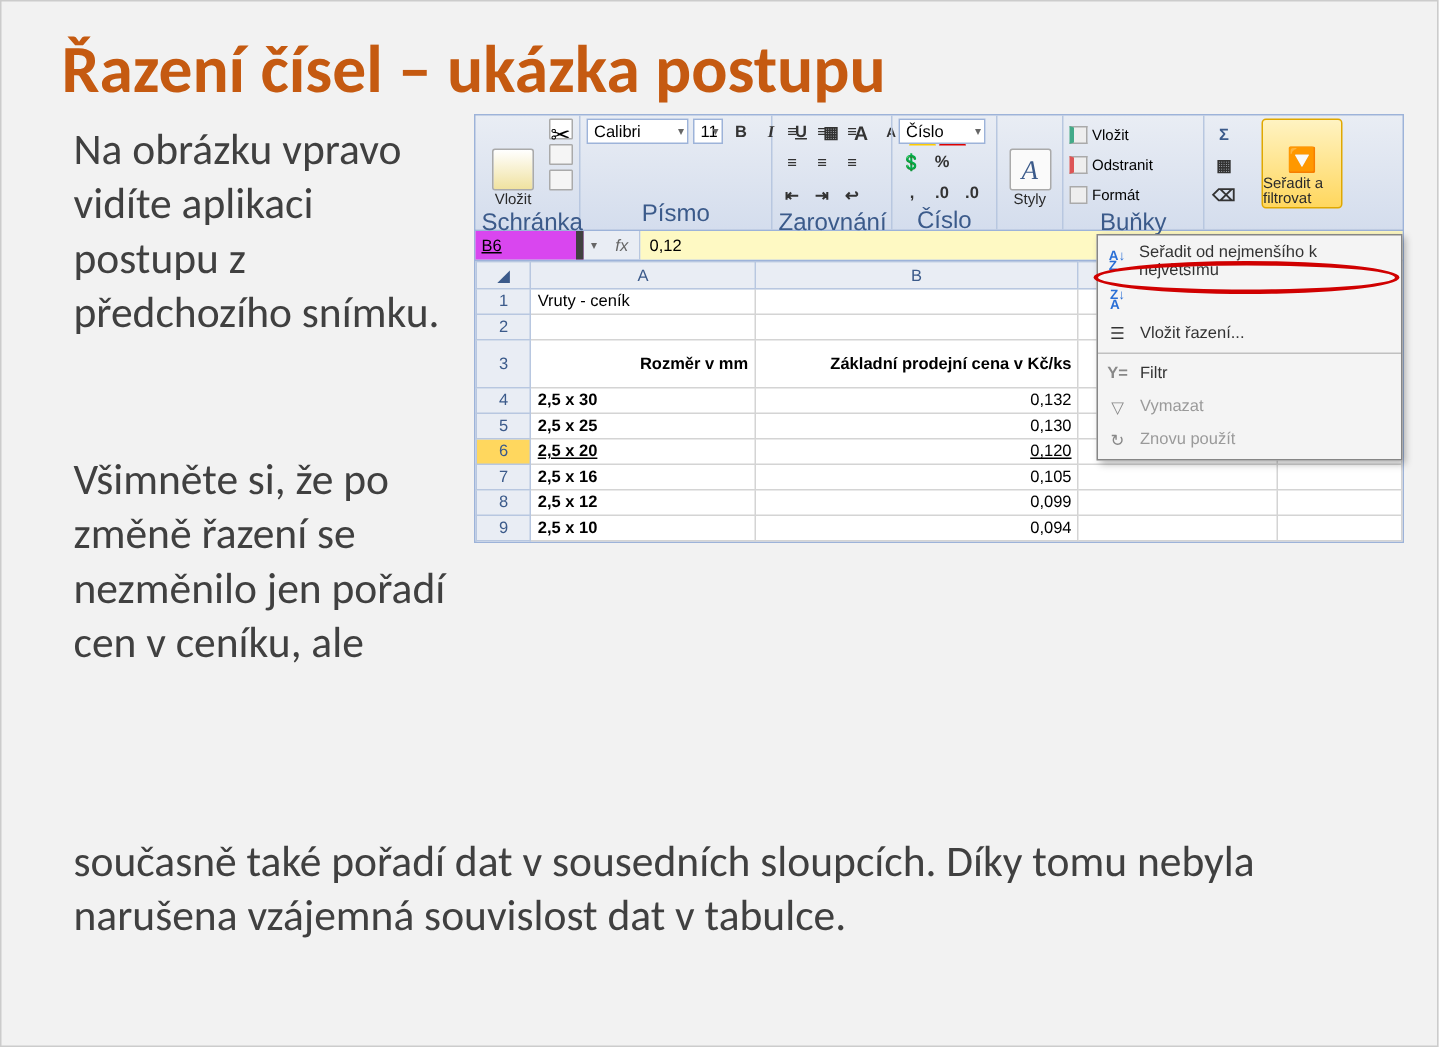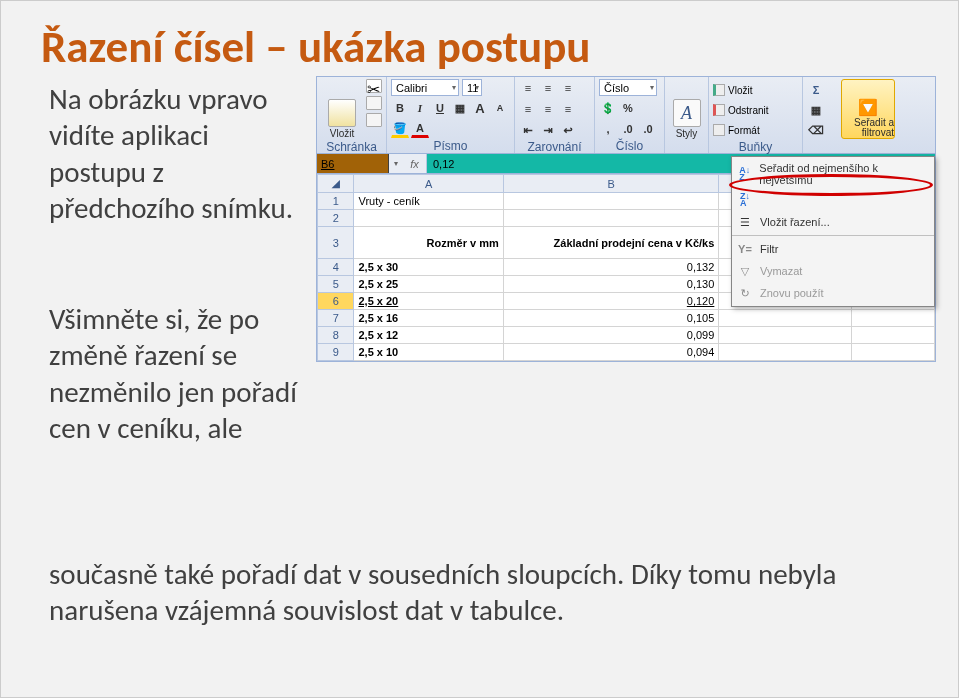--- a/index.html
+++ b/index.html
@@ -46,21 +46,21 @@
   }
   .rib-group {
     border-right: 1px solid #b8c7e0;
     display: flex;
     flex-direction: column;
     justify-content: space-between;
     padding: 2px 4px 1px 4px;
     position: relative;
   }
   .rib-label {
-    font-size: 12px;
+    font-size: 16px;
     text-align: center;
     color: #3b5a8a;
     padding-top: 1px;
   }
   .rib-inner { display: flex; gap: 3px; align-items: flex-start; flex: 1; }
   .big-btn {
     display: flex;
     flex-direction: column;
     align-items: center;
     justify-content: flex-end;
@@ -104,29 +104,29 @@
   
   .fbar {
     display: flex;
     border: 1px solid #9db3d9;
     border-top: none;
     height: 20px;
     background: #e9edf4;
     font-size: 11px;
   }
   .fbar .namebox {
-    width: 72px; background: #a16207; border-right: 1px solid #404040;
+    width: 72px; background: #d946ef; border-right: 5px solid #404040;
     display: flex; align-items: center; padding: 0 4px; text-decoration: underline;
   }
   .fbar .fx {
     width: 24px; display: flex; align-items: center; justify-content: center;
     font-style: italic; color: #666; border-right: 1px solid #b8c7e0;
   }
   .fbar .fval {
-    flex: 1; background: #14b8a6; display: flex; align-items: center; padding: 0 6px;
+    flex: 1; background: #fef9c3; display: flex; align-items: center; padding: 0 6px;
   }
   .fbar .arrow { width: 14px; display:flex; align-items:center; justify-content:center; color:#666; font-size:8px;}
 
   
   .grid { border: 1px solid #9db3d9; border-top: none; background: white; font-size: 11px; }
   .grid table { border-collapse: collapse; width: 100%; }
   .grid th.rowhdr, .grid td.rowhdr {
     width: 22px; text-align: center; background: #e9edf4; border: 1px solid #b8c7e0;
     color: #3b5a8a; font-weight: normal; font-size: 11px;
   }
@@ -205,21 +205,21 @@
         <div class="mini-row">
           <div class="mini-ico" style="background:#fff;">✂</div>
           <div class="mini-ico"></div>
           <div class="mini-ico"></div>
         </div>
       </div>
       <div class="rib-label">Schránka</div>
     </div>
 
     <div class="rib-group" style="width:128px">
-      <div style="display:flex;flex-direction:column;gap:3px;flex:1">
+      <div style="display:flex;flex-direction:row;gap:3px;flex:1">
         <div style="display:flex;gap:3px">
           <div class="font-combo" style="width:68px">Calibri</div>
           <div class="font-combo" style="width:14px">11</div>
         </div>
         <div class="btn-row">
           <div class="tool-btn b">B</div>
           <div class="tool-btn i">I</div>
           <div class="tool-btn u">U</div>
           <div class="tool-btn">▦</div>
           <div class="tool-btn" style="font-size:13px">A</div>
@@ -304,21 +304,21 @@
         <div class="tool-btn">▦</div>
         <div class="tool-btn">⌫</div>
       </div>
       <div class="rib-label"></div>
     </div>
 
     <div class="rib-group" style="border-right:none;width:62px">
       <div class="rib-inner">
         <div class="big-btn sort-big">
           <div style="font-size:16px;">🔽</div>
-          <span style="text-align:right;line-height:1">Seřadit a filtrovat</span>
+          <span style="text-align:left;line-height:1">Seřadit a filtrovat</span>
         </div>
       </div>
       <div class="rib-label"></div>
     </div>
   </div>
 
   <div class="fbar">
     <div class="namebox">B6</div>
     <div class="arrow">▾</div>
     <div class="fx">fx</div>

